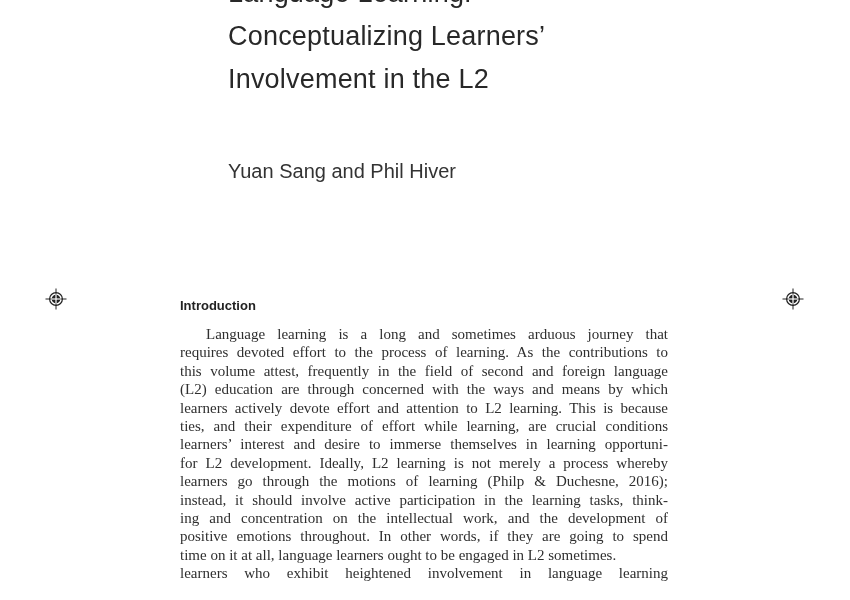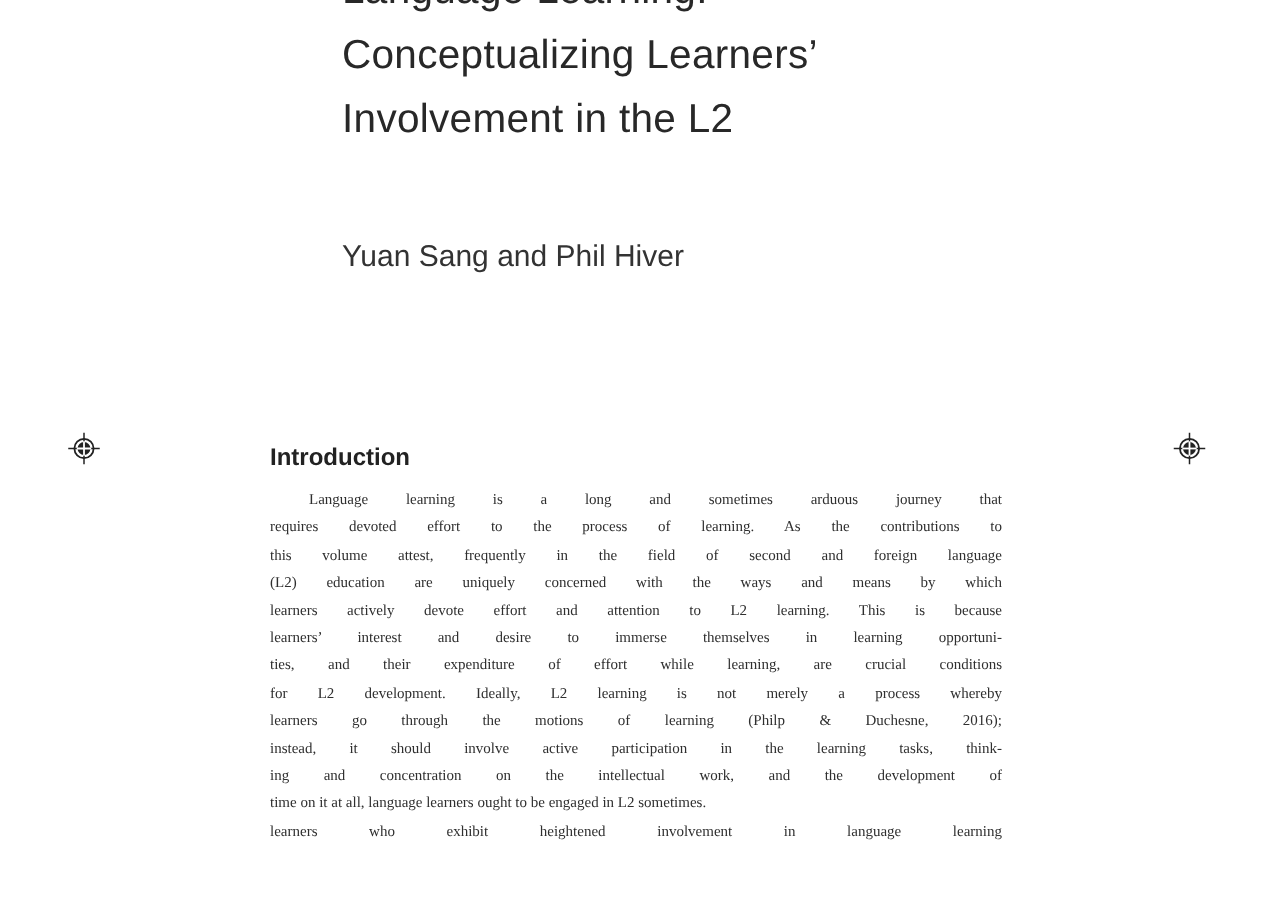--- a/index.html
+++ b/index.html
@@ -31,33 +31,33 @@
     left: 228px; top: 160px;
     font-size: 20px;
     line-height: 22px;
     color: #333333;
     white-space: nowrap;
   }
 
   .section-heading {
     position: absolute;
     left: 180px; top: 297px;
-    font-size: 16px;
+    font-size: 13px;
     font-weight: bold;
     line-height: 18px;
     color: #222222;
     margin: 0;
   }
 
   .body-text {
     position: absolute;
     left: 180px; top: 325px;
     width: 488px;
     font-family: "Liberation Serif", serif;
-    font-size: 10px;
+    font-size: 15px;
     line-height: 18.4px;
     color: #2f2f2f;
   }
   .body-line { text-align: justify; }
   .body-line.j { text-align-last: justify; }
   .body-line.ind { text-indent: 26px; }
   .it { }
 
   .reg-mark { position: absolute; width: 22px; height: 22px; }
   .reg-mark.left  { left: 45px;  top: 288px; }
@@ -95,25 +95,26 @@
   </div>
 
   <div class="authors">Yuan Sang and Phil Hiver</div>
 
   <h2 class="section-heading">Introduction</h2>
 
   <div class="body-text">
       <div class="body-line j ind"><span>Language learning is a long and sometimes arduous journey that</span></div>
       <div class="body-line j"><span>requires devoted effort to the process of learning. As the contributions to</span></div>
       <div class="body-line j"><span>this volume attest, frequently in the field of second and foreign language</span></div>
-      <div class="body-line j"><span>(L2) education are uniquely concerned with the ways and means by which</span></div>
+      <div class="body-line j"><span>(L2) education are through concerned with the ways and means by which</span></div>
       <div class="body-line j"><span>learners actively devote effort and attention to L2 learning. This is because</span></div>
+      <div class="body-line j"><span>ties, and their expenditure of effort while learning, are crucial conditions</span></div>
       <div class="body-line j"><span>learners’ interest and desire to immerse themselves in learning opportuni-</span></div>
-      <div class="body-line j"><span>ties, and their expenditure of effort while learning, are crucial conditions</span></div>
       <div class="body-line j"><span>for L2 development. Ideally, L2 learning is not merely a process whereby</span></div>
       <div class="body-line j"><span>learners go through the motions of learning (Philp &amp; Duchesne, 2016);</span></div>
       <div class="body-line j"><span>instead, it should involve active participation in the learning tasks, think-</span></div>
       <div class="body-line j"><span>ing and concentration on the intellectual work, and the development of</span></div>
+      <div class="body-line j"><span>positive emotions throughout. In other words, if they are going to spend</span></div>
       <div class="body-line"><span>time on it at all, language learners ought to be </span><span class="it">engaged</span><span> in L2 sometimes.</span></div>
       <div class="body-line j"><span>learners who exhibit heightened involvement in language learning</span></div>
     </div>
 
 </div>
 
 </body></html>

